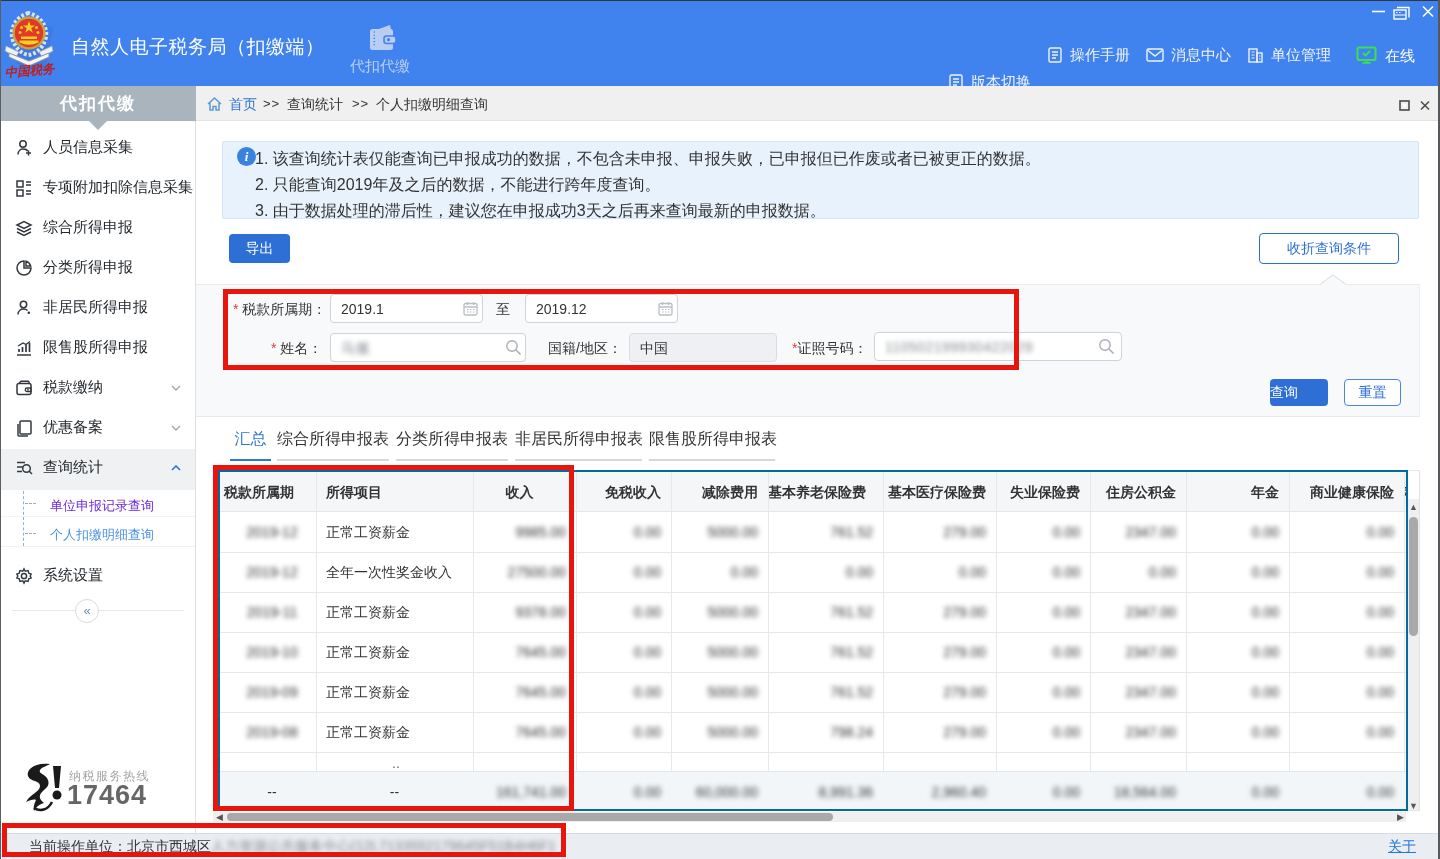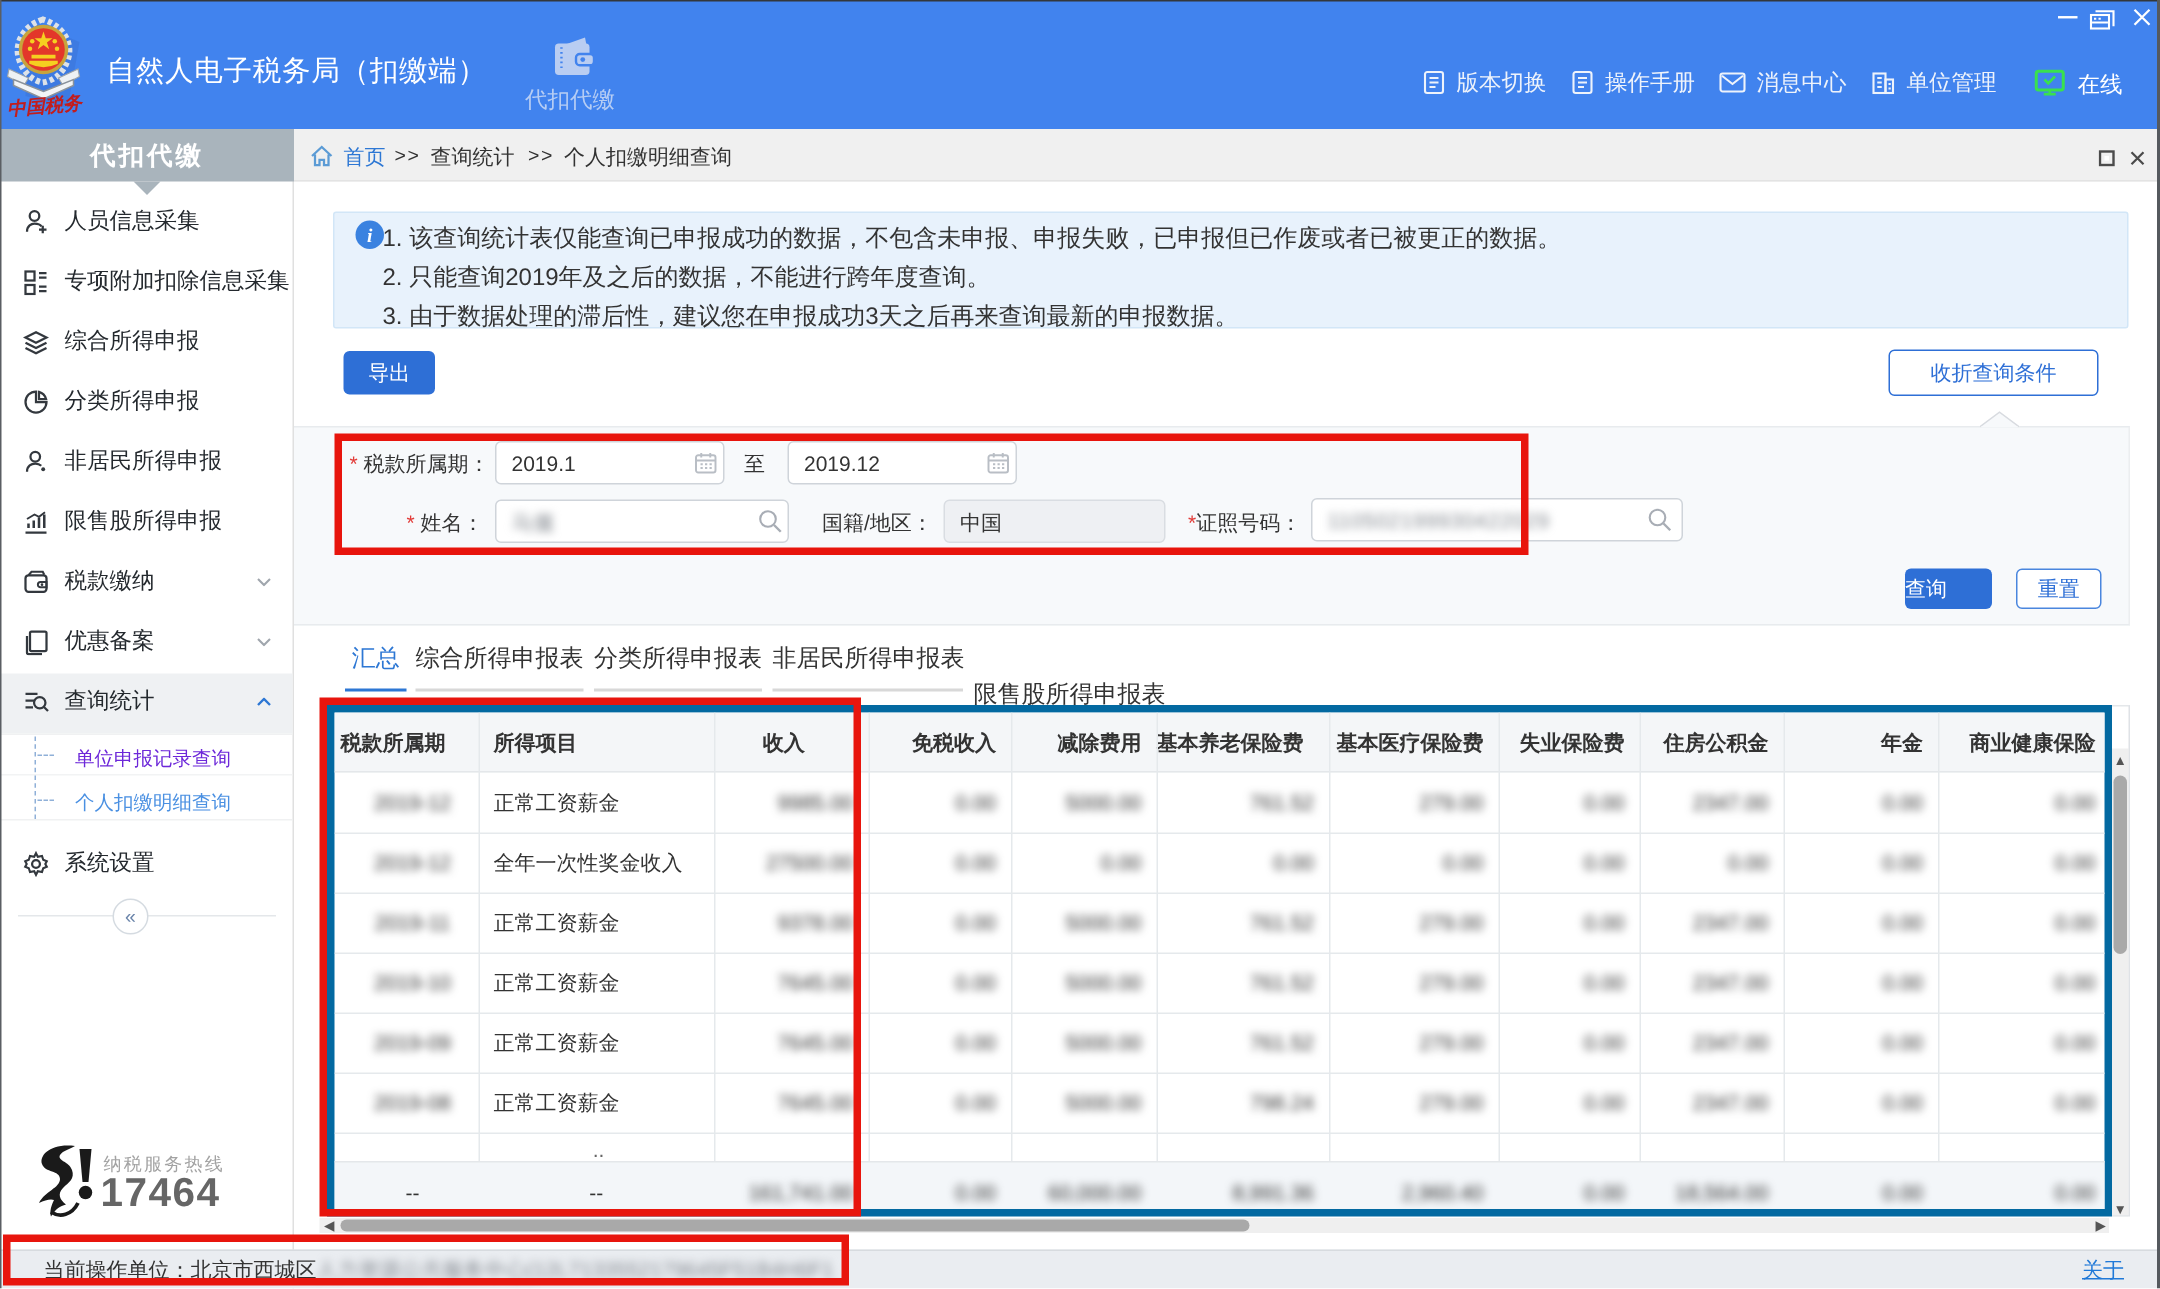--- a/index.html
+++ b/index.html
@@ -43,21 +43,21 @@
 #qpanel{left:196px;top:284px;width:1224px;height:133px;background:#f7f9fb;border-top:1px solid #e8ebee;border-bottom:1px solid #e8ebee;border-right:1px solid #eceef0;}
 .flabel{font-size:14px;color:#333;}
 .star{color:#e23c39;font-size:14px;}
 .finput{background:#fff;border:1px solid #cfd4da;border-radius:4px;height:29px;font-size:14px;color:#333;}
 .fdis{background:#eef0f3;border:1px solid #d9dde2;border-radius:4px;height:29px;font-size:14px;color:#333;}
 #btn-query{left:1270px;top:379px;width:58px;height:27px;background:#2e6fd6;border-radius:4px;color:#fff;font-size:14px;text-align:left;line-height:27px;}
 #btn-reset{left:1344px;top:379px;width:57px;height:27px;background:#fff;border:1px solid #4a86de;border-radius:4px;color:#2e6fd6;font-size:14px;text-align:center;line-height:25px;}
 .tab{position:absolute;top:0;padding-bottom:9px;border-bottom:2px solid #d8d8d8;color:#333;white-space:nowrap;text-align:center;}
 .tab.act{color:#2d77d4;border-bottom-color:#2d77d4;}
 
-#tbl{left:218px;top:470px;width:1190px;height:341px;border:5px solid #0369a1;background:#fff;overflow:hidden;}
+#tbl{left:218px;top:470px;width:1190px;height:341px;border:2px solid #0369a1;background:#fff;overflow:hidden;}
 .tr{position:absolute;left:0;width:1189px;height:40px;border-bottom:1px solid #e5e9ec;}
 .td{position:absolute;top:0;height:40px;line-height:39px;font-size:14px;color:#333;overflow:hidden;white-space:nowrap;}
 .td.r{text-align:right;}
 .td.c{text-align:center;}
 #thead{position:absolute;left:0;top:0;width:1189px;height:40px;background:#f4f6f8;border-bottom:1px solid #e4e7ea;font-weight:bold;}
 .th{position:absolute;top:0;height:40px;line-height:40px;font-size:14px;color:#333;white-space:nowrap;}
 .cb{position:absolute;top:0;width:1px;height:40px;background:#e5e9ec;}
 #tsum{position:absolute;left:0;top:299px;width:1189px;height:41px;background:#f3f6f9;border-top:1px solid #e4e7ea;}
 
 #vsb{left:1408px;top:499px;width:11px;height:312px;background:#efefef;}
@@ -99,21 +99,21 @@
 
 <svg class="abs" style="left:368px;top:24px;" width="28" height="27" viewBox="0 0 28 27">
   <path d="M8 6 L22 1 L23 6" fill="#b9cdf2"></path>
   <rect x="2" y="5" width="23" height="21" rx="2.5" fill="#b9cdf2"></rect>
   <rect x="16" y="12" width="12" height="7.5" rx="2.5" fill="#b9cdf2" stroke="#4183ee" stroke-width="1.6"></rect>
   <circle cx="20.5" cy="15.7" r="1.6" fill="#4183ee"></circle>
   <path d="M5.5 8 h1.6 M5.5 11.2 h1.6 M5.5 14.4 h1.6 M5.5 17.6 h1.6 M5.5 20.8 h1.6" stroke="#4183ee" stroke-width="1.1"></path>
 </svg>
 <div class="abs" id="hd-tabtxt">代扣代缴</div>
 
-<div class="abs hmenu" style="left:948px;"><svg width="16" height="16" viewBox="0 0 16 16">
+<div class="abs hmenu" style="left:948px;margin-top:27px;"><svg width="16" height="16" viewBox="0 0 16 16">
       <rect x="2" y="1" width="12" height="14" rx="1.5" fill="none" stroke="#eef3fb" stroke-width="1.4"></rect>
       <path d="M5 5h6M5 8h6M5 11h4" stroke="#eef3fb" stroke-width="1.3"></path>
     </svg>版本切换</div>
 <div class="abs hmenu" style="left:1047px;"><svg width="16" height="16" viewBox="0 0 16 16">
       <rect x="2" y="1" width="12" height="14" rx="1.5" fill="none" stroke="#eef3fb" stroke-width="1.4"></rect>
       <path d="M5 5h6M5 8h6M5 11h4" stroke="#eef3fb" stroke-width="1.3"></path>
     </svg>操作手册</div>
 <div class="abs hmenu" style="left:1146px;"><svg width="18" height="16" viewBox="0 0 18 16">
       <rect x="1" y="2" width="16" height="12" rx="1.5" fill="none" stroke="#eef3fb" stroke-width="1.4"></rect>
       <path d="M2 3.5 L9 9 L16 3.5" fill="none" stroke="#eef3fb" stroke-width="1.4"></path>
@@ -312,21 +312,21 @@
     <circle cx="7" cy="7" r="5.2" fill="none" stroke="#a8adb5" stroke-width="1.4"></circle>
     <path d="M11 11 L15.5 15.5" stroke="#a8adb5" stroke-width="1.6"></path>
   </svg>
 <div class="abs" id="btn-query">查询</div>
 <div class="abs" id="btn-reset">重置</div>
 
 <div class="abs tab act" style="left:230px;top:429px;width:41px;">汇总</div>
 <div class="abs tab" style="left:277px;top:429px;width:112px;">综合所得申报表</div>
 <div class="abs tab" style="left:396px;top:429px;width:112px;">分类所得申报表</div>
 <div class="abs tab" style="left:515px;top:429px;width:127px;">非居民所得申报表</div>
-<div class="abs tab" style="left:649px;top:429px;width:126px;margin-top:24px;">限售股所得申报表</div>
+<div class="abs tab" style="left:649px;top:429px;width:126px;">限售股所得申报表</div>
 
 <div class="abs" id="tbl">
 <div id="thead">
 <span class="th" style="left:4px;">税款所属期</span>
 <span class="th" style="left:106px;">所得项目</span>
 <span class="th" style="left:253px;width:93px;text-align:center;">收入</span>
 <span class="th" style="left:356px;width:85px;text-align:right;">免税收入</span>
 <span class="th" style="left:451px;width:87px;text-align:right;">减除费用</span>
 <span class="th" style="left:548px;width:105px;text-align:left;">基本养老保险费</span>
 <span class="th" style="left:663px;width:103px;text-align:right;">基本医疗保险费</span>

